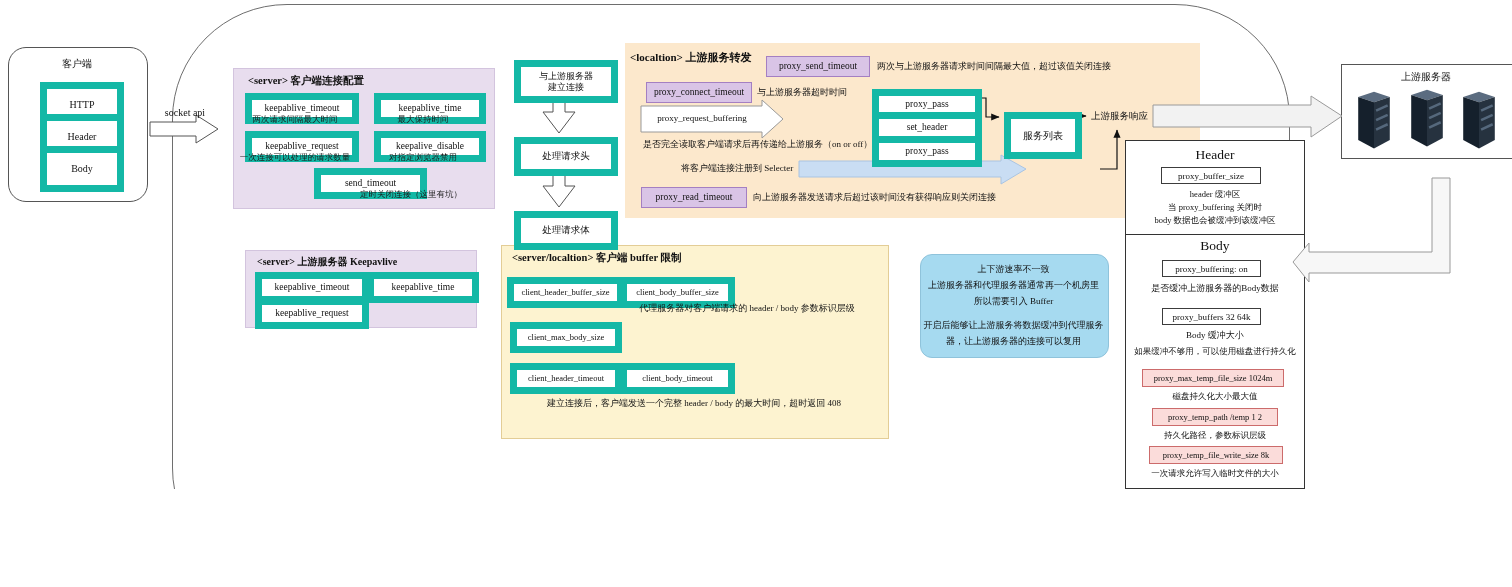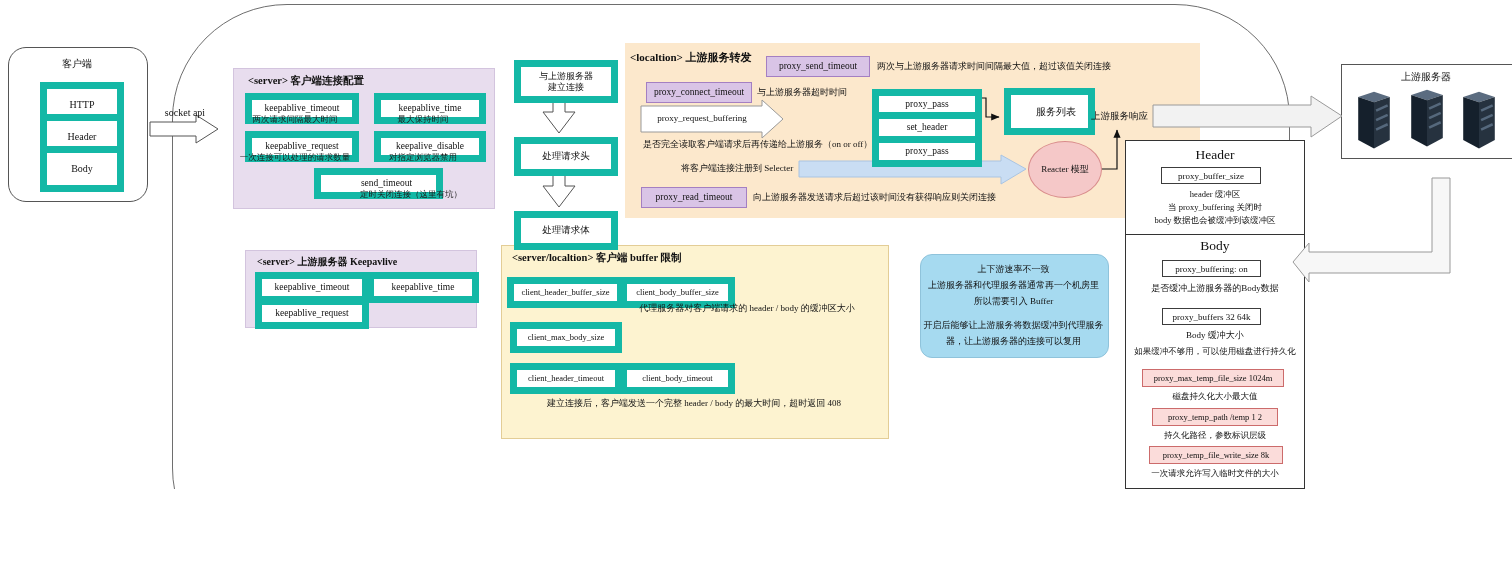--- a/index.html
+++ b/index.html
@@ -40,44 +40,41 @@
 
   <div class="t b z3" style="left:248px;top:75px;font-size:10.5px;">&lt;server&gt; 客户端连接配置</div>
   <div class="box" style="left:245px;top:93px;width:100px;height:17px;">keepablive_timeout</div>
   <div class="box" style="left:374px;top:93px;width:98px;height:17px;">keepablive_time</div>
   <div class="note c" style="left:245px;top:114px;width:100px;">两次请求间隔最大时间</div>
   <div class="note c" style="left:374px;top:114px;width:98px;">最大保持时间</div>
   <div class="box" style="left:245px;top:131px;width:100px;height:17px;">keepablive_request</div>
   <div class="box" style="left:374px;top:131px;width:98px;height:17px;">keepalive_disable</div>
   <div class="note c" style="left:237px;top:152px;width:116px;">一次连接可以处理的请求数量</div>
   <div class="note c" style="left:374px;top:152px;width:98px;">对指定浏览器禁用</div>
-  <div class="box" style="left:314px;top:168px;width:99px;height:17px;padding-left:16px;">send_timeout</div>
+  <div class="box" style="left:314px;top:168px;width:99px;height:17px;">send_timeout</div>
   <div class="note c" style="left:345px;top:189px;width:132px;">定时关闭连接（这里有坑）</div>
 
   <div class="box pre c" style="left:514px;top:60px;width:90px;height:29px;font-size:9px;">与上游服务器
 建立连接</div>
   <div class="box" style="left:514px;top:137px;width:90px;height:25px;font-size:9.5px;">处理请求头</div>
   <div class="box" style="left:514px;top:211px;width:90px;height:25px;font-size:9.5px;">处理请求体</div>
 
   <div class="t b z3" style="left:630px;top:51px;font-size:11px;">&lt;localtion&gt; 上游服务转发</div>
   <div class="box pp" style="left:766px;top:56px;width:102px;height:19px;">proxy_send_timeout</div>
   <div class="t" style="left:877px;top:61px;width:330px;">两次与上游服务器请求时间间隔最大值，超过该值关闭连接</div>
   <div class="box pp" style="left:646px;top:82px;width:104px;height:19px;">proxy_connect_timeout</div>
   <div class="t" style="left:757px;top:87px;">与上游服务器超时时间</div>
   <div class="t c z5" style="left:644px;top:113px;width:116px;">proxy_request_buffering</div>
   <div class="t" style="left:643px;top:139px;">是否完全读取客户端请求后再传递给上游服务（on or off）</div>
   <div class="box" style="left:872px;top:89px;width:96px;height:17px;">proxy_pass</div>
   <div class="box" style="left:872px;top:112px;width:96px;height:17px;">set_header</div>
   <div class="box" style="left:872px;top:136px;width:96px;height:17px;">proxy_pass</div>
-  <div class="box" style="left:1004px;top:88px;width:64px;height:33px;font-size:10px;padding-left:13px;">服务列表</div>
+  <div class="box" style="left:1004px;top:112px;width:64px;height:33px;font-size:10px;">服务列表</div>
   <div class="t" style="left:1091px;top:111px;font-size:9.5px;">上游服务响应</div>
   <div class="t" style="left:681px;top:163px;">将客户端连接注册到 Selecter</div>
-  <div class="abs z3" style="left:1028px;top:141px;width:72px;height:55px;background:#f5c8c8;border:1px solid #d98c8c;border-radius:50%;display:flex;align-items:center;justify-content:center;">
-    <span style="font-size:9px;">Reacter 模型</span>
-  </div>
   <div class="box pp" style="left:641px;top:187px;width:104px;height:19px;">proxy_read_timeout</div>
   <div class="t" style="left:753px;top:192px;">向上游服务器发送请求后超过该时间没有获得响应则关闭连接</div>
 
   <div class="t c z5" style="left:1160px;top:111px;width:148px;">数据栓发到上游服务器</div>
   <div class="abs z3" style="left:1341px;top:64px;width:170px;height:93px;background:#fff;border:1px solid #555;"></div>
   <div class="t c z3" style="left:1341px;top:71px;width:170px;font-size:10px;">上游服务器</div>
   <svg class="layer z3" style="left:1354px;top:88px;" width="40" height="62" viewBox="0 0 38 58">
     <polygon points="4,8 19,3 34,8 19,13" fill="#5b6c80"></polygon>
       <polygon points="4,8 19,13 19,57 4,49" fill="#15202c"></polygon>
     <polygon points="19,13 34,8 34,49 19,57" fill="#26323f"></polygon>
@@ -120,21 +117,21 @@
   <div class="t c z5" style="left:1330px;top:257px;width:90px;">上游服务响应</div>
 
   <div class="t b z3" style="left:257px;top:256px;font-size:10px;">&lt;server&gt; 上游服务器 Keepavlive</div>
   <div class="box" style="left:255px;top:272px;width:100px;height:17px;">keepablive_timeout</div>
   <div class="box" style="left:367px;top:272px;width:98px;height:17px;">keepablive_time</div>
   <div class="box" style="left:255px;top:298px;width:100px;height:17px;">keepablive_request</div>
 
   <div class="t b z3" style="left:512px;top:252px;font-size:10.5px;">&lt;server/localtion&gt;  客户端 buffer 限制</div>
   <div class="box" style="left:507px;top:277px;width:103px;height:17px;font-size:8.5px;">client_header_buffer_size</div>
   <div class="box" style="left:620px;top:277px;width:101px;height:17px;font-size:8.5px;">client_body_buffer_size</div>
-  <div class="t c" style="left:610px;top:303px;width:274px;">代理服务器对客户端请求的 header / body 的缓冲区大小</div>
+  <div class="t c" style="left:610px;top:303px;width:274px;">代理服务器对客户端请求的 header / body 参数标识层级</div>
   <div class="box" style="left:510px;top:322px;width:98px;height:17px;font-size:8.5px;">client_max_body_size</div>
   <div class="box" style="left:510px;top:363px;width:98px;height:17px;font-size:8.5px;">client_header_timeout</div>
   <div class="box" style="left:620px;top:363px;width:101px;height:17px;font-size:8.5px;">client_body_timeout</div>
   <div class="t c" style="left:505px;top:398px;width:378px;">建立连接后，客户端发送一个完整 header / body 的最大时间，超时返回 408</div>
 
   <div class="t c pre z3" style="left:922px;top:261px;width:183px;line-height:16px;">上下游速率不一致
 上游服务器和代理服务器通常再一个机房里
 所以需要引入 Buffer</div>
   <div class="t c pre z3" style="left:922px;top:317px;width:183px;line-height:16px;">开启后能够让上游服务将数据缓冲到代理服务
 器，让上游服务器的连接可以复用</div>

